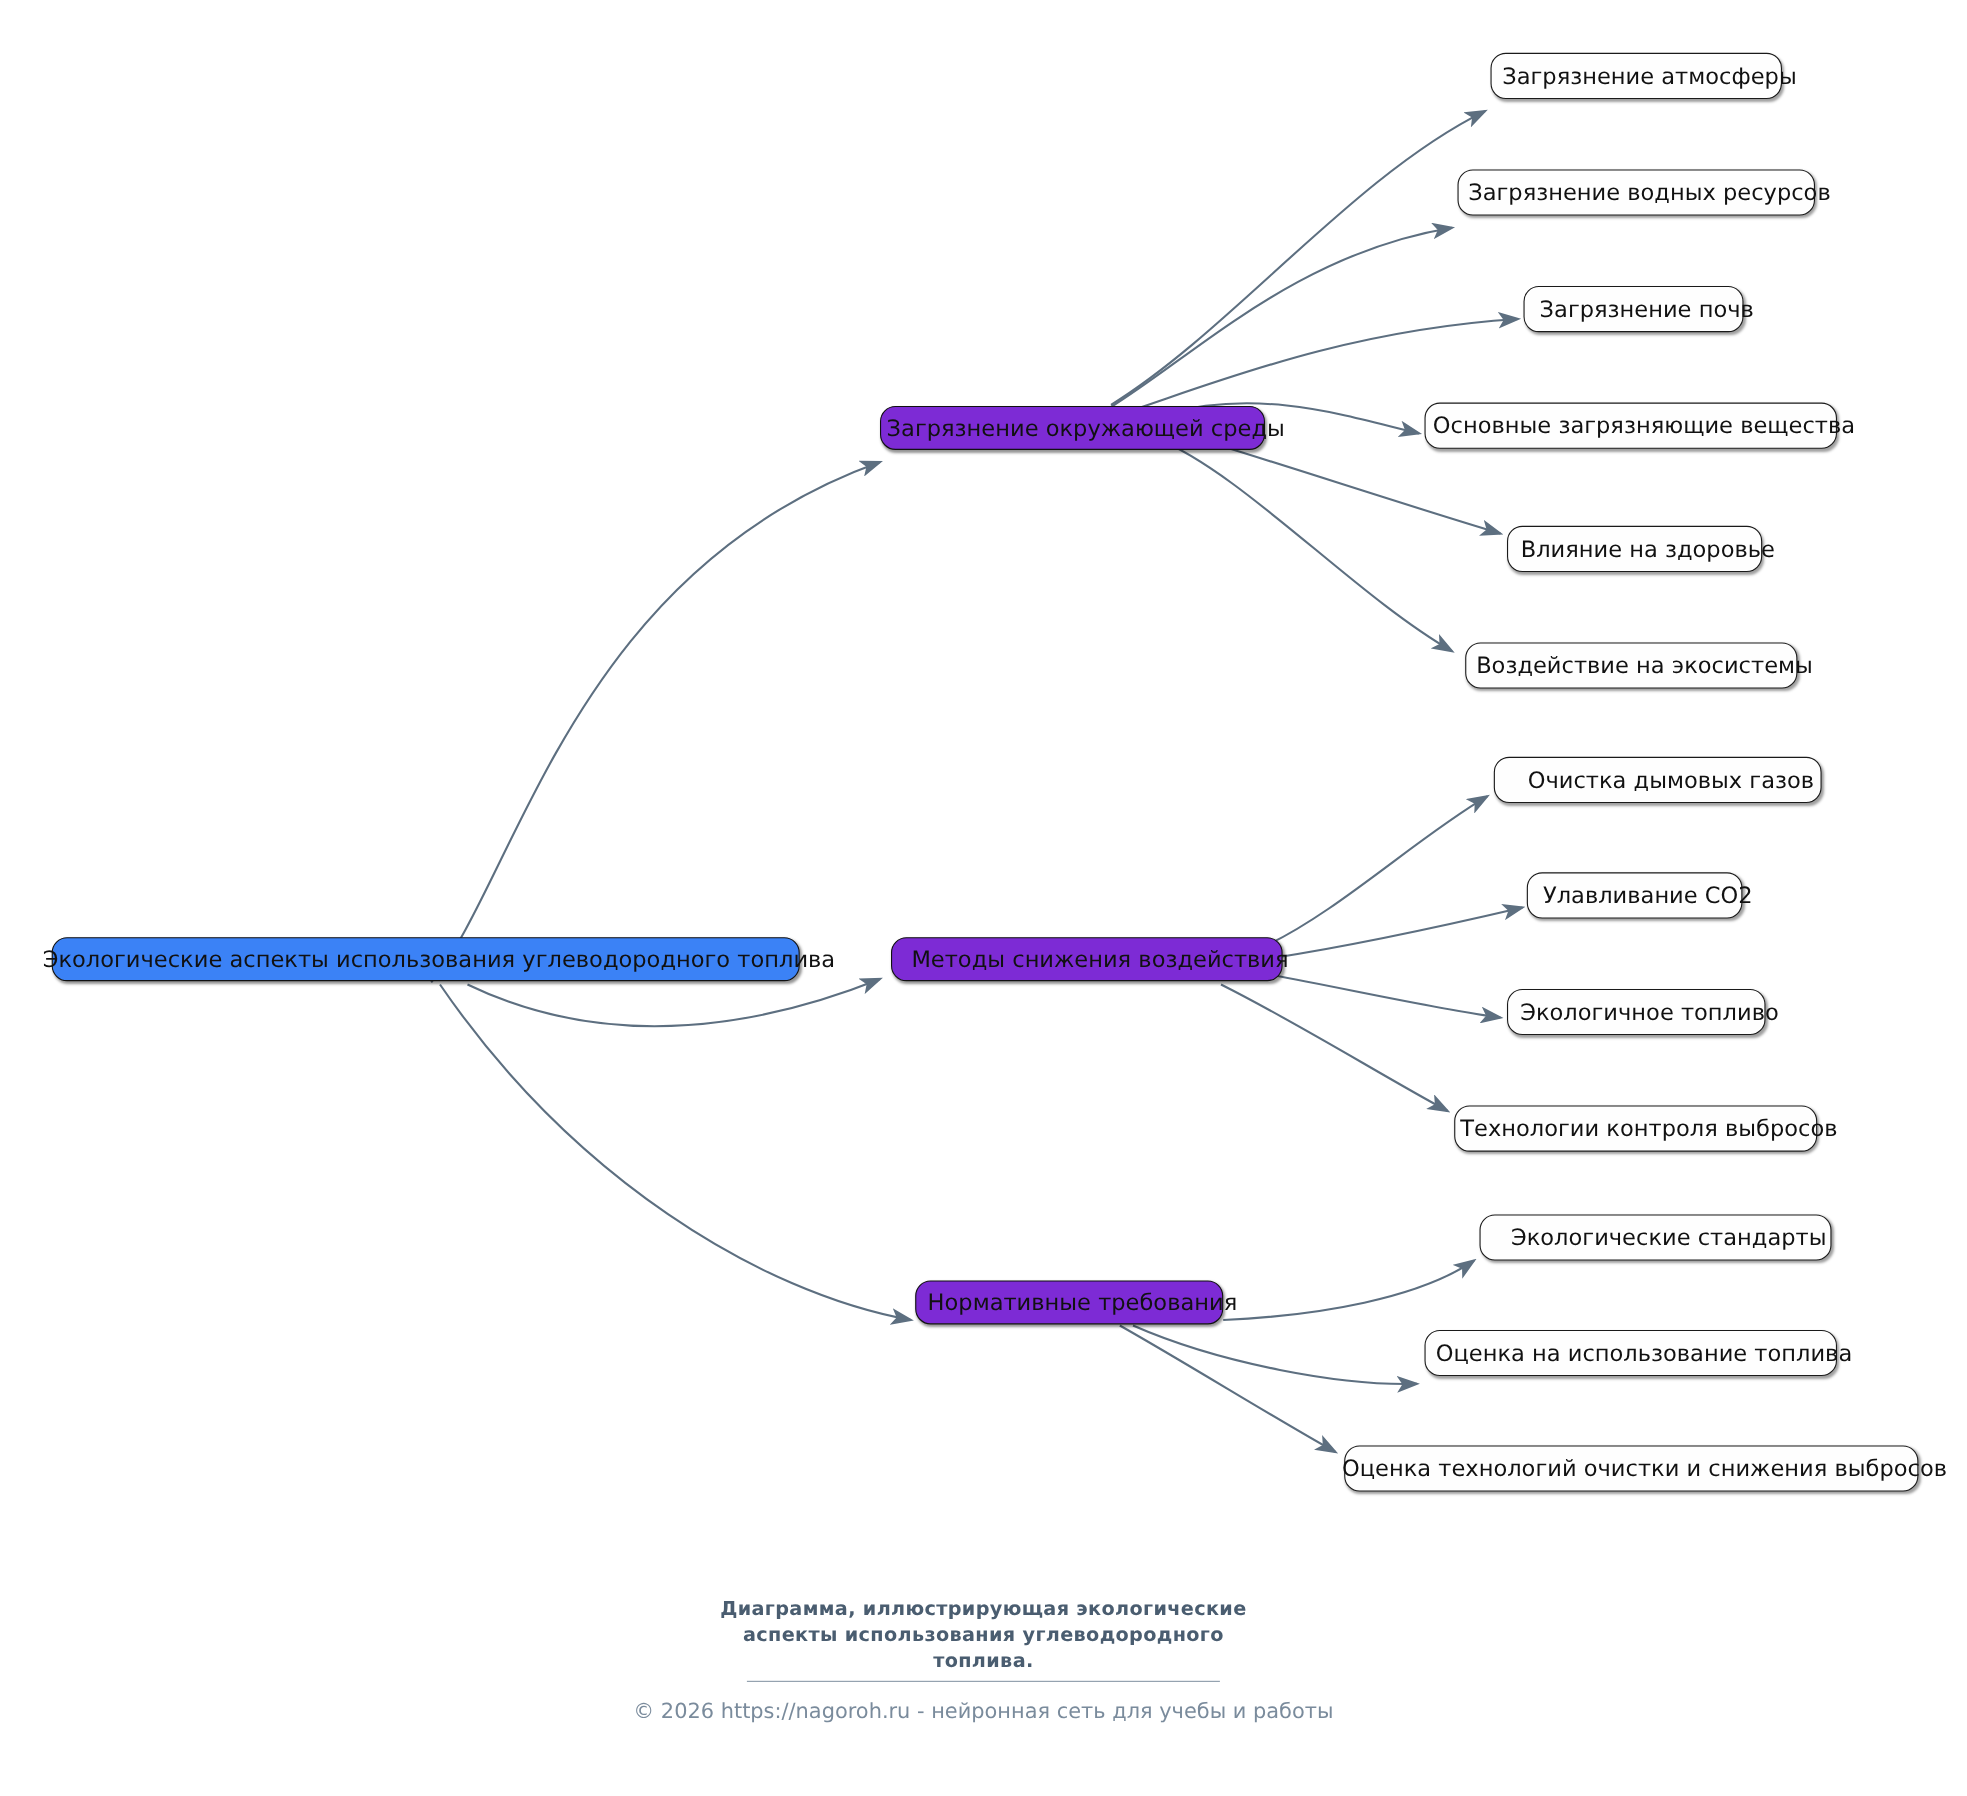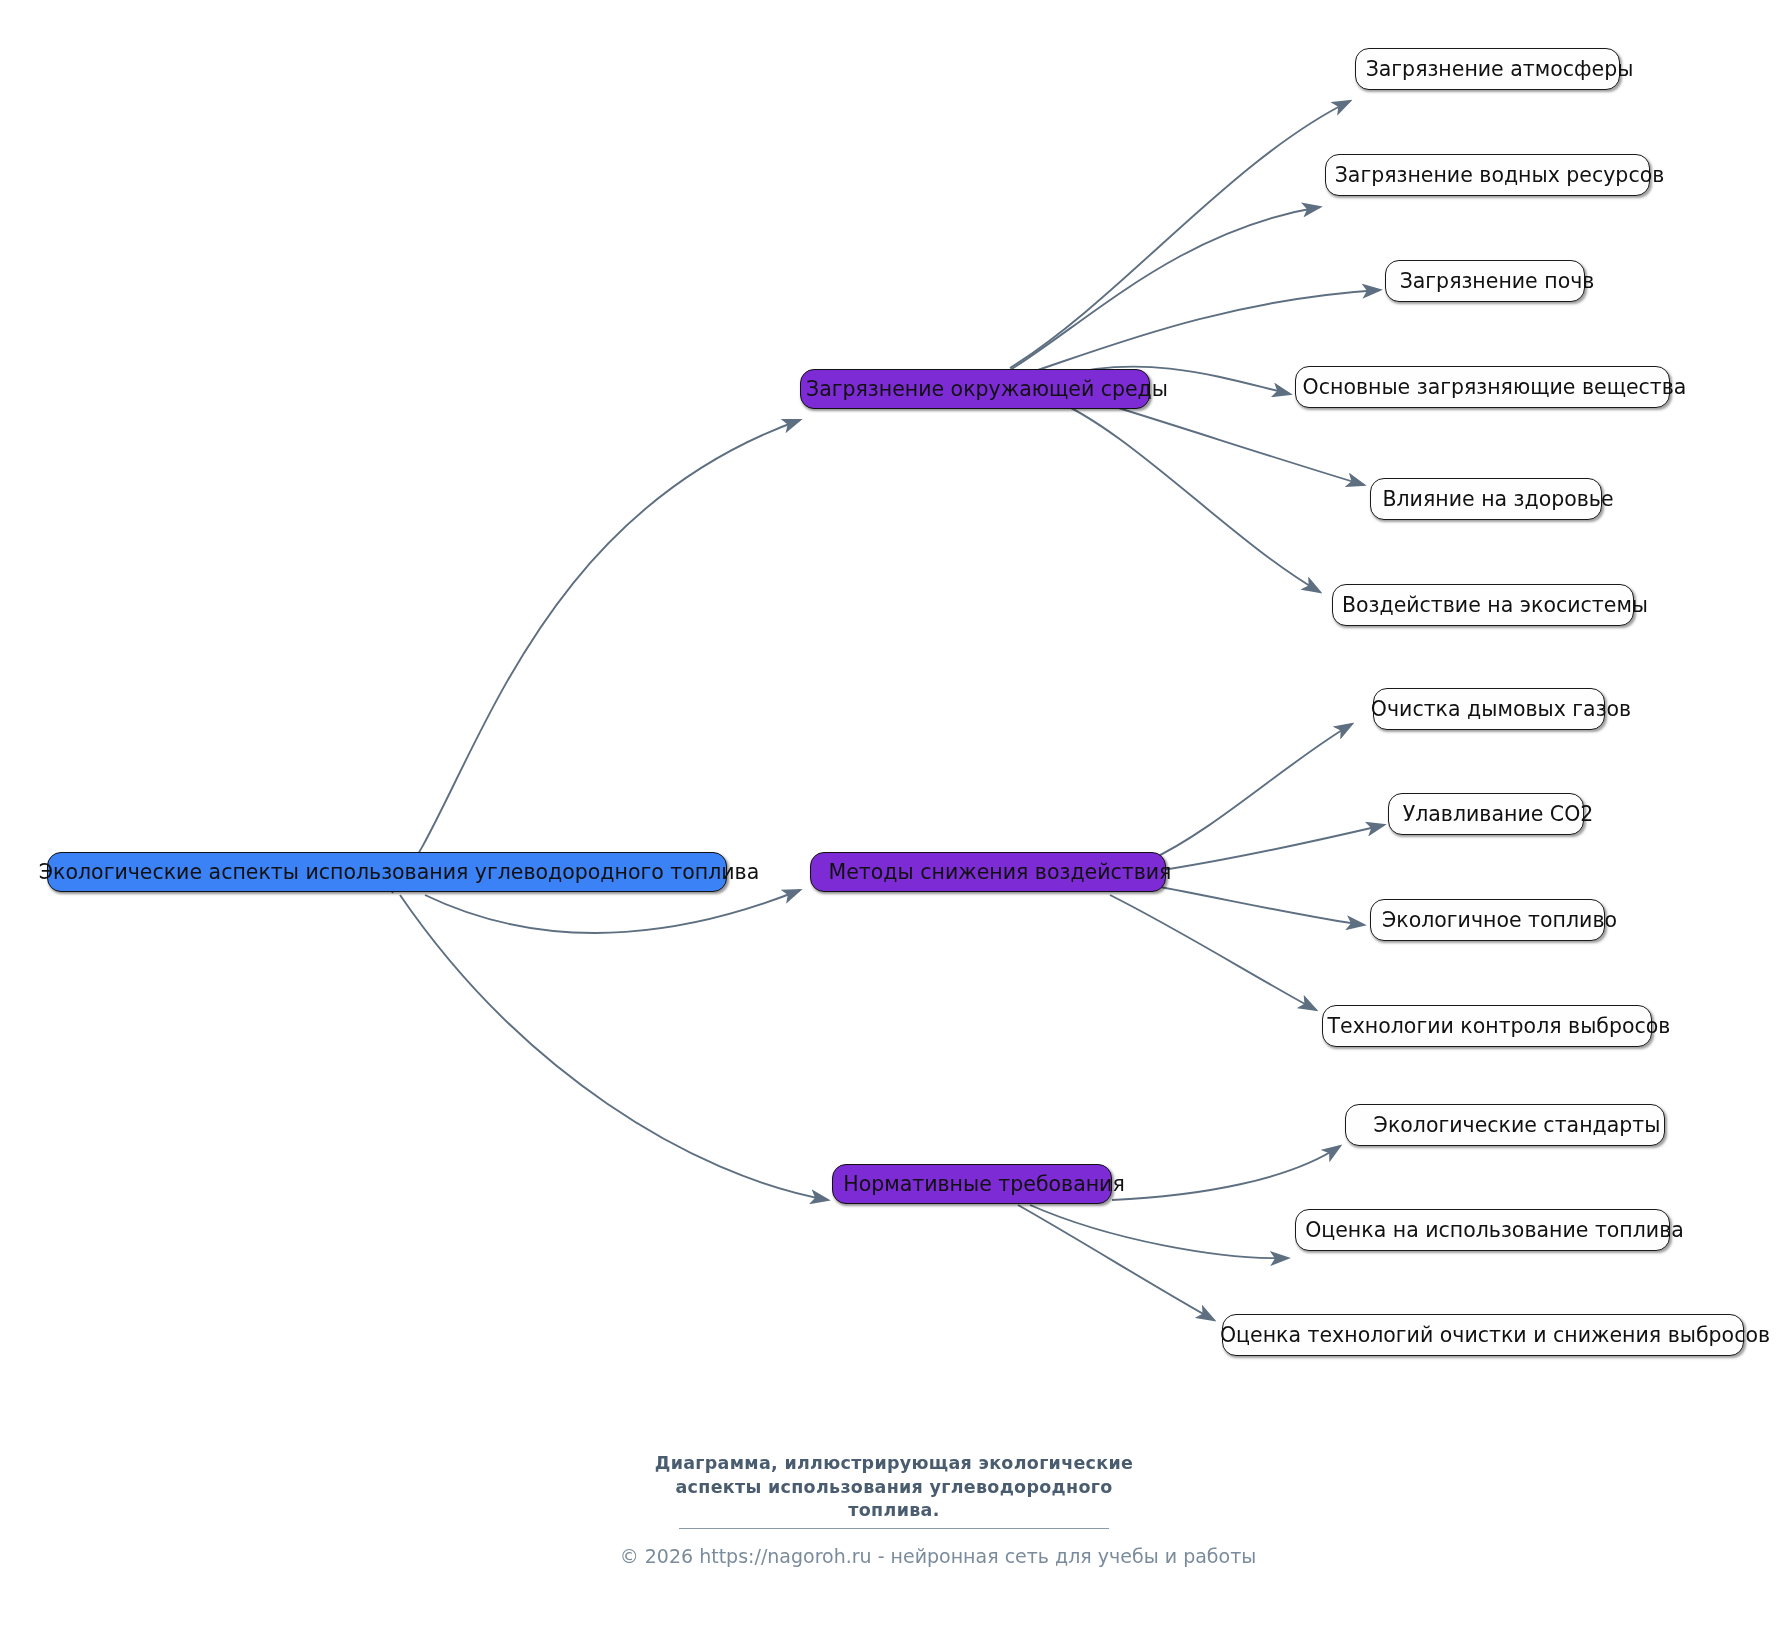--- a/index.html
+++ b/index.html
@@ -80,21 +80,20 @@
     border-bottom: 1.3px solid #8a99a8;
   }
   .footer {
     position: absolute;
     left: 50%;
     transform: translateX(-50%);
     text-align: center;
     color: #7a8b9c;
     font-size: 19px;
     white-space: nowrap;
-    margin-left: 44px;
   }
 </style>
 </head>
 <body>
 
 <div id="stage">
 
   <svg id="edges" viewBox="0 0 1788 1633" preserveAspectRatio="none" xmlns="http://www.w3.org/2000/svg">
     <defs>
       <marker id="arrowhead" markerWidth="11" markerHeight="8" refX="9.5" refY="4" orient="auto" markerUnits="strokeWidth">
@@ -145,21 +144,21 @@
     <span>Влияние на здоровье</span>
   </div>
   <div class="node node-leaf" style="left:1332px;top:584px;width:302px;height:42px;">
     <span>Воздействие на экосистемы</span>
   </div>
 
   <div class="node node-branch" style="left:810px;top:852px;width:356px;height:40px;">
     <span>Методы снижения воздействия</span>
   </div>
 
-  <div class="node node-leaf" style="left:1358px;top:688px;width:232px;height:42px;margin-left:15px;">
+  <div class="node node-leaf" style="left:1358px;top:688px;width:298px;height:42px;">
     <span>Очистка дымовых газов</span>
   </div>
   <div class="node node-leaf" style="left:1388px;top:793px;width:196px;height:42px;">
     <span>Улавливание CO2</span>
   </div>
   <div class="node node-leaf" style="left:1370px;top:899px;width:235px;height:42px;">
     <span>Экологичное топливо</span>
   </div>
   <div class="node node-leaf" style="left:1322px;top:1005px;width:330px;height:42px;">
     <span>Технологии контроля выбросов</span>

